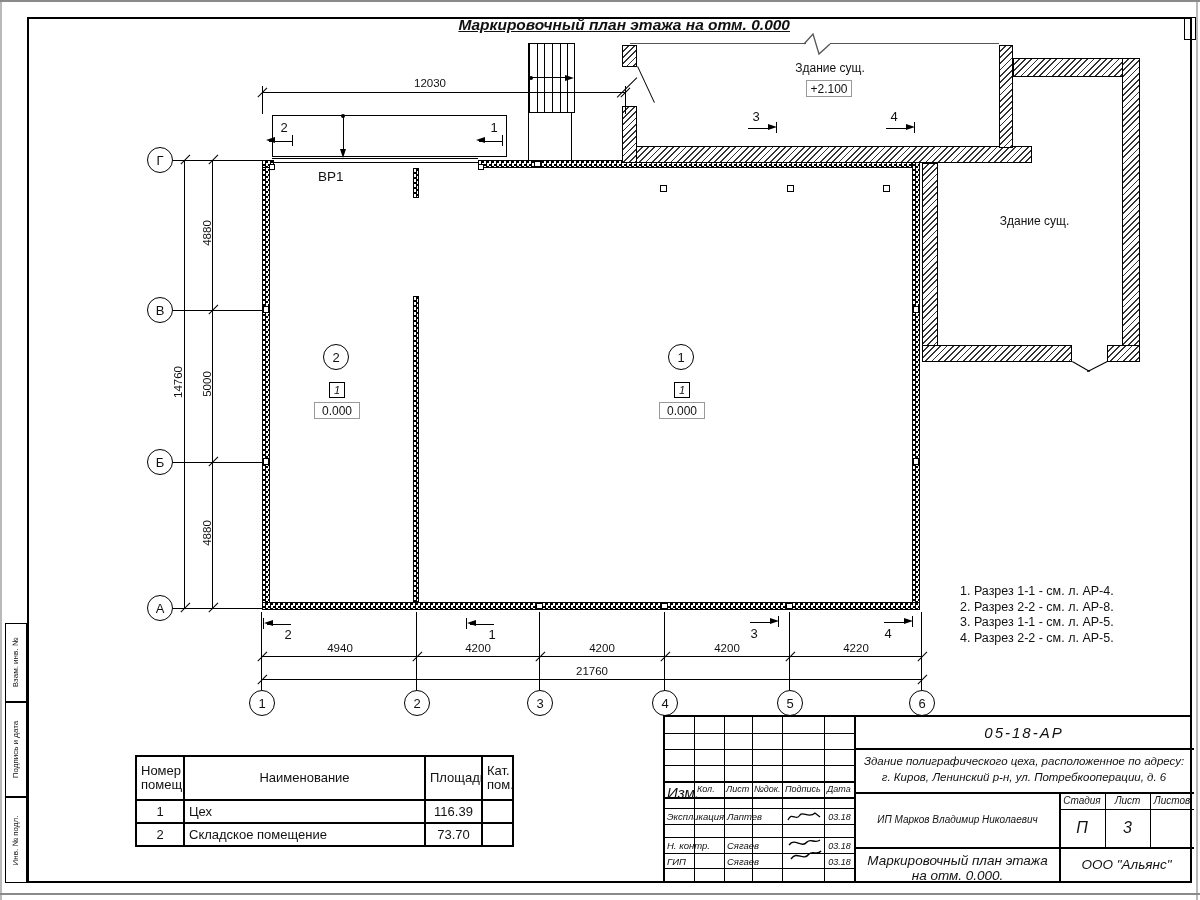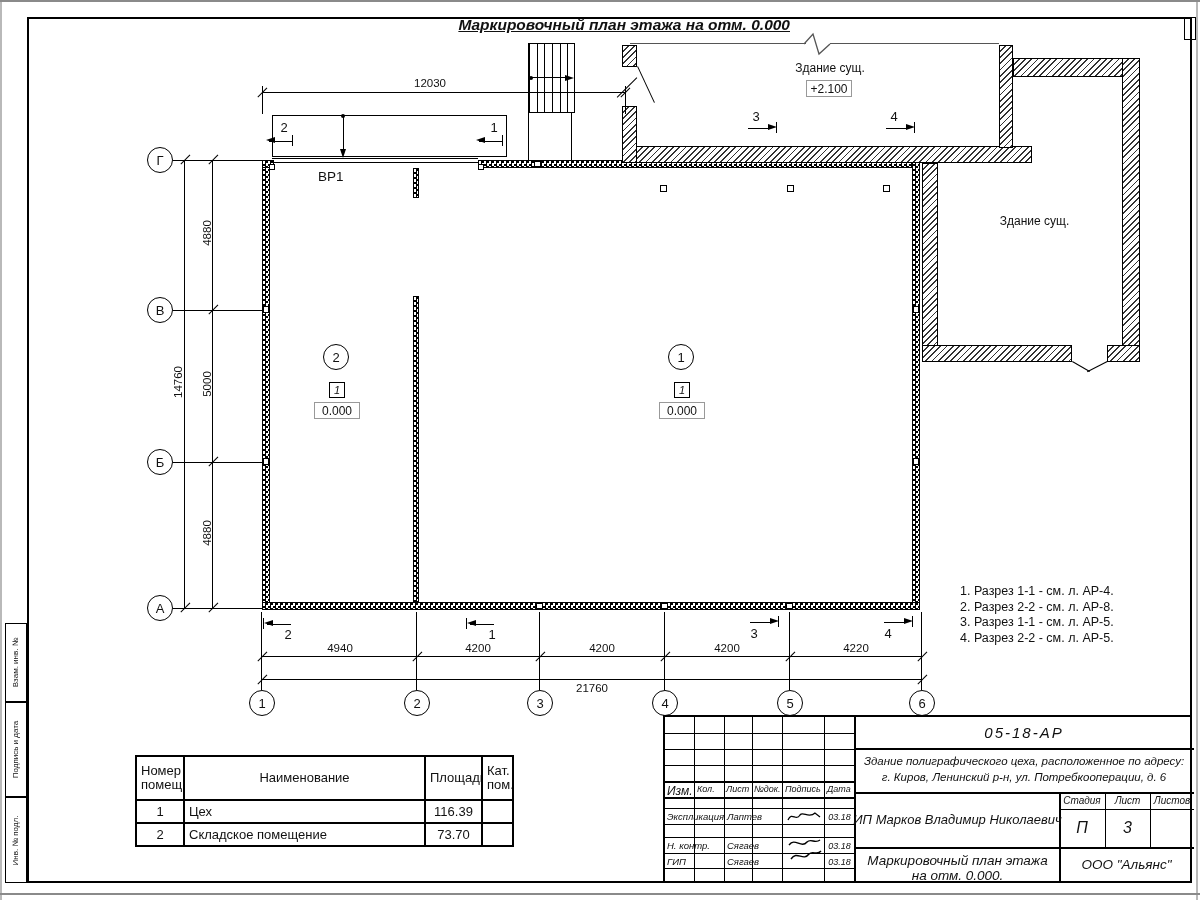--- a/index.html
+++ b/index.html
@@ -227,21 +227,21 @@
   <div class="tk" style="left:658.5px;top:656px;"></div>
   <div class="tk" style="left:783.5px;top:656px;"></div>
   <div class="tk" style="left:915.5px;top:656px;"></div>
   <div class="tk" style="left:255.5px;top:679px;"></div>
   <div class="tk" style="left:915.5px;top:679px;"></div>
   <div class="dim" style="left:300px;top:642px;width:80px;">4940</div>
   <div class="dim" style="left:438px;top:642px;width:80px;">4200</div>
   <div class="dim" style="left:562px;top:642px;width:80px;">4200</div>
   <div class="dim" style="left:687px;top:642px;width:80px;">4200</div>
   <div class="dim" style="left:816px;top:642px;width:80px;">4220</div>
-  <div class="dim" style="left:552px;top:665px;width:80px;margin-top:17px;">21760</div>
+  <div class="dim" style="left:552px;top:665px;width:80px;">21760</div>
 
   <div class="circle" style="left:249px;top:690px;">1</div>
   <div class="circle" style="left:404px;top:690px;">2</div>
   <div class="circle" style="left:527px;top:690px;">3</div>
   <div class="circle" style="left:652px;top:690px;">4</div>
   <div class="circle" style="left:777px;top:690px;">5</div>
   <div class="circle" style="left:909px;top:690px;">6</div>
 
   <div class="abs notes" style="left:960px;top:584px;">
     <div>1. Разрез 1-1 - см. л. АР-4.</div>
@@ -302,21 +302,21 @@
     <div class="ln" style="left:0;top:151px;width:189px;height:1px;"></div>
 
     <div class="ln" style="left:189px;top:31px;width:340px;height:1.5px;"></div>
     <div class="ln" style="left:189px;top:75px;width:340px;height:1.5px;"></div>
     <div class="ln" style="left:189px;top:130px;width:340px;height:1.5px;"></div>
     <div class="ln" style="left:394px;top:75px;width:1.5px;height:89px;"></div>
     <div class="ln" style="left:440px;top:75px;width:1.2px;height:55px;"></div>
     <div class="ln" style="left:485px;top:75px;width:1.2px;height:55px;"></div>
     <div class="ln" style="left:394px;top:92px;width:135px;height:1.2px;"></div>
 
-    <div class="t" style="left:2px;top:67px;font-size:12px;">Изм.</div>
+    <div class="t" style="left:2px;top:67px;font-size:15px;">Изм.</div>
     <div class="t" style="left:32px;top:67px;font-size:9px;">Кол.</div>
     <div class="t" style="left:61px;top:67px;font-size:9px;">Лист</div>
     <div class="t" style="left:89px;top:67px;font-size:9px;">№док.</div>
     <div class="t" style="left:120px;top:67px;font-size:9px;">Подпись</div>
     <div class="t" style="left:162px;top:67px;font-size:9px;">Дата</div>
 
     <div class="t" style="left:2px;top:94px;font-size:9.5px;">Экспликация</div>
     <div class="t" style="left:62px;top:94px;font-size:9.5px;">Лаптев</div>
     <div class="t" style="left:161px;top:95px;width:27px;text-align:center;font-size:9px;">03.18</div>
     <svg class="abs" style="left:120px;top:92px;" width="38" height="14">
@@ -329,21 +329,21 @@
     <div class="t" style="left:2px;top:139px;font-size:9.5px;">ГИП</div>
     <div class="t" style="left:62px;top:139px;font-size:9.5px;">Сягаев</div>
     <div class="t" style="left:161px;top:140px;width:27px;text-align:center;font-size:9px;">03.18</div>
     <svg class="abs" style="left:119px;top:118px;" width="40" height="32">
       <path d="M5 10 C11 2,17 14,23 7 C27 3,31 9,36 5 M7 24 C13 15,19 27,25 19 C29 15,33 21,37 16" fill="none" stroke="#000" stroke-width="1.4"></path>
     </svg>
 
     <div class="t ctr" style="left:189px;top:0;width:340px;height:31px;font-size:15px;letter-spacing:2px;">05-18-АР</div>
     <div class="t" style="left:194px;top:38px;width:330px;text-align:center;font-size:11.5px;">Здание полиграфического цеха, расположенное по адресу:</div>
     <div class="t" style="left:194px;top:54px;width:330px;text-align:center;font-size:11.5px;">г. Киров,  Ленинский р-н, ул. Потребкооперации, д. 6</div>
-    <div class="t ctr" style="left:191px;top:75px;width:203px;height:55px;font-size:13px;">ИП Марков Владимир Николаевич</div>
+    <div class="t ctr" style="left:191px;top:75px;width:203px;height:55px;font-size:10px;">ИП Марков Владимир Николаевич</div>
     <div class="t" style="left:394px;top:78px;width:46px;text-align:center;font-size:10px;">Стадия</div>
     <div class="t" style="left:440px;top:78px;width:45px;text-align:center;font-size:10px;">Лист</div>
     <div class="t" style="left:485px;top:78px;width:44px;text-align:center;font-size:10px;">Листов</div>
     <div class="t ctr" style="left:394px;top:92px;width:46px;height:38px;font-size:16px;">П</div>
     <div class="t ctr" style="left:440px;top:92px;width:45px;height:38px;font-size:16px;">3</div>
     <div class="t ctr" style="left:485px;top:92px;width:44px;height:38px;font-size:16px;"></div>
     <div class="t" style="left:191px;top:136px;width:203px;text-align:center;font-size:13.5px;">Маркировочный план этажа</div>
     <div class="t" style="left:191px;top:151px;width:203px;text-align:center;font-size:13.5px;">на отм. 0.000.</div>
     <div class="t ctr" style="left:394px;top:130px;width:135px;height:34px;font-size:13.5px;">ООО "Альянс"</div>
   </div>

